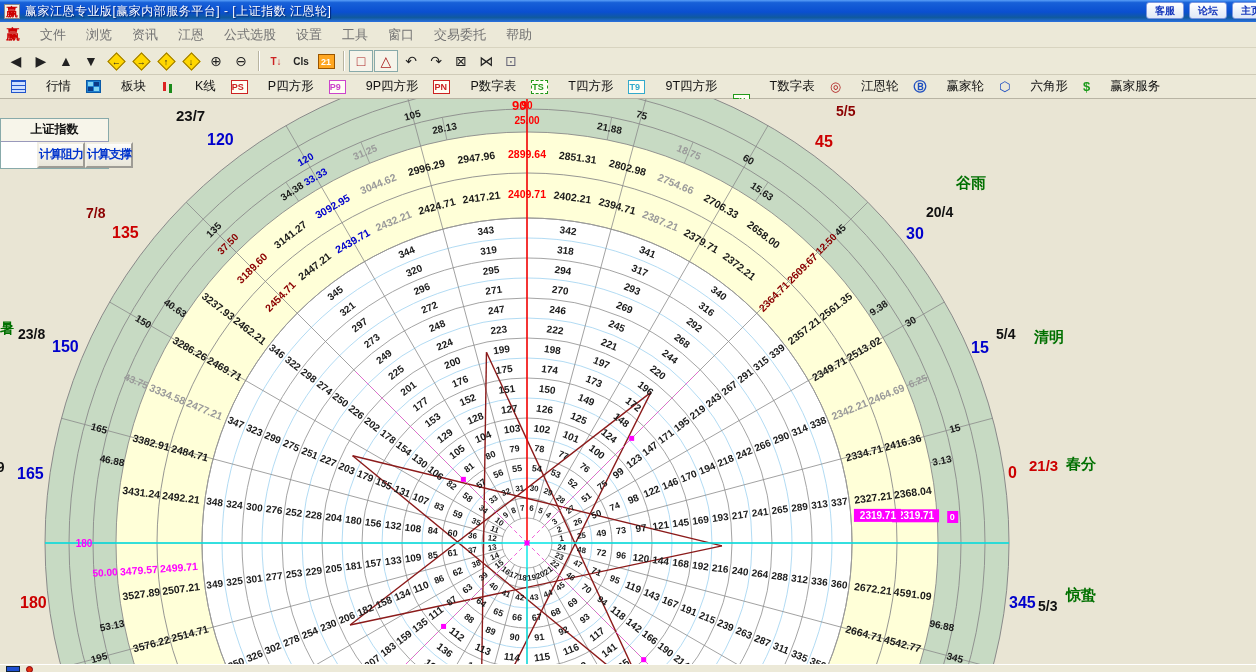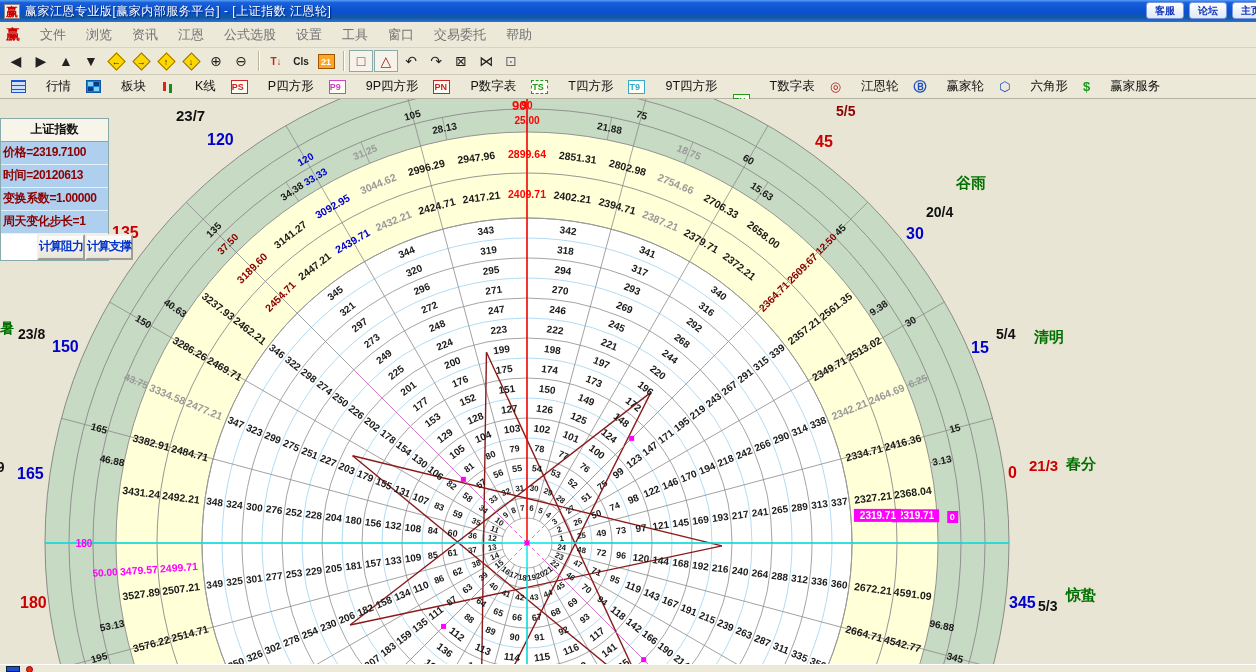--- a/index.html
+++ b/index.html
@@ -845,26 +845,20 @@
       <text x="1034" y="232" text-anchor="start" dominant-baseline="hanging" font-size="15" font-weight="700" fill="#007000">清明</text>
       <text x="1029" y="361" text-anchor="start" dominant-baseline="hanging" font-size="15" font-weight="700" fill="#cc0000">21/3</text>
       <text x="1008" y="368" text-anchor="start" dominant-baseline="hanging" font-size="16" font-weight="700" fill="#cc0000">0</text>
       <text x="1066" y="359" text-anchor="start" dominant-baseline="hanging" font-size="15" font-weight="700" fill="#007000">春分</text>
       <text x="1009" y="498" text-anchor="start" dominant-baseline="hanging" font-size="16" font-weight="700" fill="#0000cc">345</text>
       <text x="1038" y="502" text-anchor="start" dominant-baseline="hanging" font-size="14" font-weight="700" fill="#111">5/3</text>
       <text x="1066" y="490" text-anchor="start" dominant-baseline="hanging" font-size="15" font-weight="700" fill="#007000">惊蛰</text>
     </svg>
   <div class="panel">
     <div class="phead">上证指数</div>
-    <div id="panel-rows">
-        <div class="prow">价格=2319.7100</div>
-        <div class="prow">时间=20120613</div>
-        <div class="prow">变换系数=1.00000</div>
-        <div class="prow">周天变化步长=1</div>
-      </div>
     <div class="pbtns" id="panel-btns">
         <div class="pbtn">计算阻力</div>
         <div class="pbtn">计算支撑</div>
       </div>
   </div>
 </div>
 
 <div class="statusbar">
   <div class="sic1"></div>
   <div class="sic2"></div>

